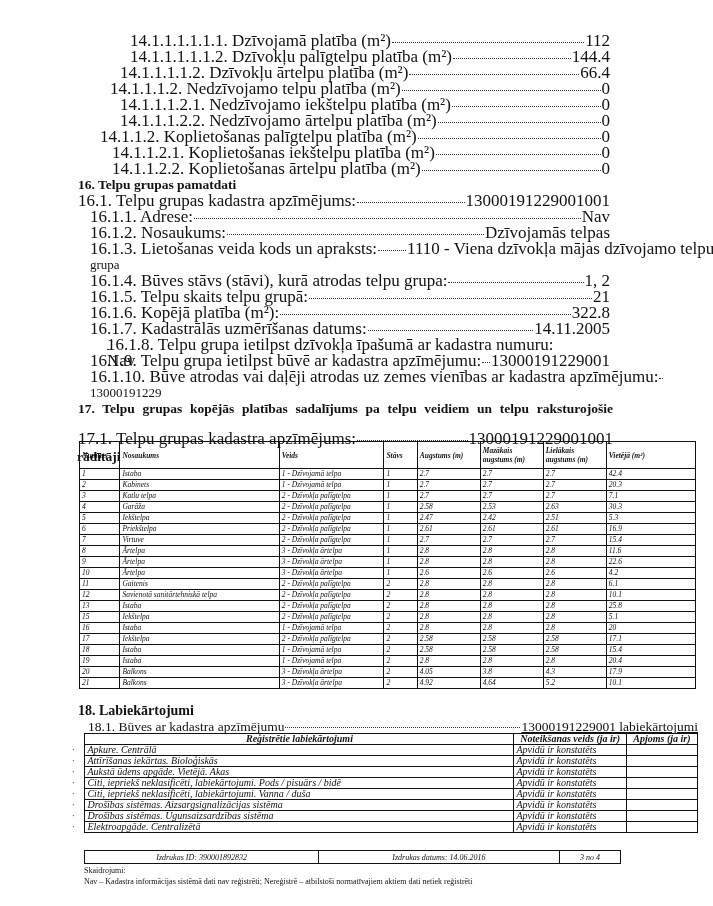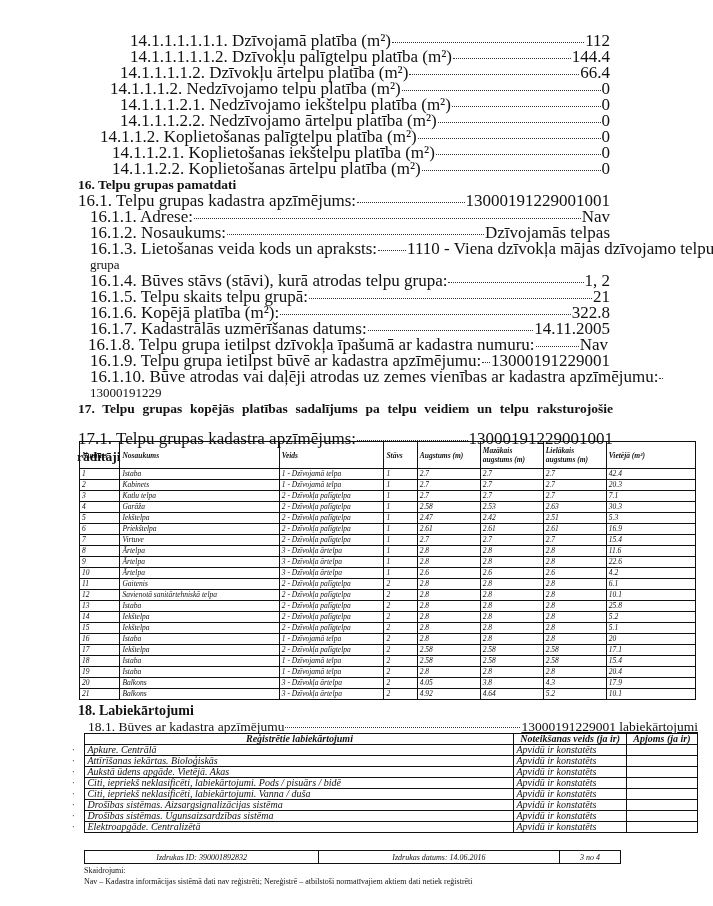--- a/index.html
+++ b/index.html
@@ -122,21 +122,21 @@
 <div class="line" style="left:90px; top:305px; width:520px;">
   <span class="lbl">16.1.6. Kopējā platība (m²):</span>
     <span class="dots"></span>
     <span class="val">322.8</span>
 </div>
 <div class="line" style="left:90px; top:321px; width:520px;">
   <span class="lbl">16.1.7. Kadastrālās uzmērīšanas datums:</span>
     <span class="dots"></span>
     <span class="val">14.11.2005</span>
 </div>
-<div class="line" style="left:88px; top:337px; width:520px;">
+<div class="line" style="left:106px; top:337px; width:520px;flex-direction:column;">
   <span class="lbl">16.1.8. Telpu grupa ietilpst dzīvokļa īpašumā ar kadastra numuru:</span>
     <span class="dots"></span>
     <span class="val">Nav</span>
 </div>
 <div class="line" style="left:90px; top:353px; width:520px;">
   <span class="lbl">16.1.9. Telpu grupa ietilpst būvē ar kadastra apzīmējumu:</span>
     <span class="dots"></span>
     <span class="val">13000191229001</span>
 </div>
 <div class="line" style="left:90px; top:369px; width:535px;">
@@ -303,30 +303,20 @@
         <td>13</td>
         <td>Istaba</td>
         <td>2 - Dzīvokļa palīgtelpa</td>
         <td>2</td>
         <td>2.8</td>
         <td>2.8</td>
         <td>2.8</td>
         <td>25.8</td>
       </tr>
       <tr>
-        <td>14</td>
-        <td>Iekštelpa</td>
-        <td>2 - Dzīvokļa palīgtelpa</td>
-        <td>2</td>
-        <td>2.8</td>
-        <td>2.8</td>
-        <td>2.8</td>
-        <td>5.2</td>
-      </tr>
-      <tr>
         <td>15</td>
         <td>Iekštelpa</td>
         <td>2 - Dzīvokļa palīgtelpa</td>
         <td>2</td>
         <td>2.8</td>
         <td>2.8</td>
         <td>2.8</td>
         <td>5.1</td>
       </tr>
       <tr>

